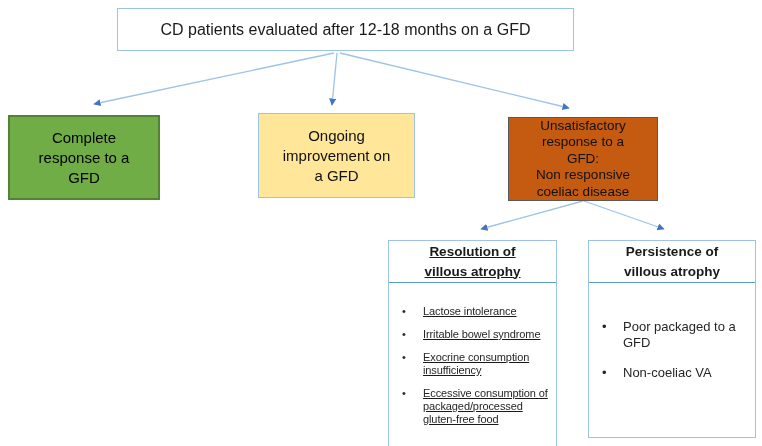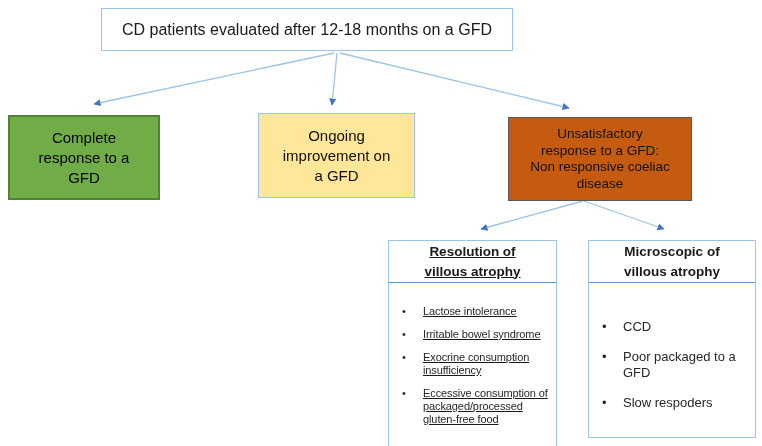--- a/index.html
+++ b/index.html
@@ -22,22 +22,22 @@
   .node {
     position: absolute;
     display: flex;
     align-items: center;
     justify-content: center;
     text-align: center;
   }
   .node .lbl { white-space: pre-line; }
 
   .root-box {
-    left: 101px; top: 8px;
-    width: 412px; height: 43px;
+    left: 117px; top: 8px;
+    width: 457px; height: 43px;
     background: #ffffff;
     border: 1px solid #9DC3E6;
     font-size: 16px;
   }
   .green-box {
     left: 8px; top: 115px;
     width: 152px; height: 85px;
     background: #70AD47;
     border: 2px solid #548235;
     font-size: 15px;
@@ -50,21 +50,21 @@
     width: 157px; height: 85px;
     background: #FFE699;
     border: 1px solid #9DC3E6;
     font-size: 15px;
     line-height: 20px;
     padding: 16px 22px;
     color: #111111;
   }
   .orange-box {
     left: 508px; top: 117px;
-    width: 184px; height: 84px;
+    width: 150px; height: 84px;
     background: #C55A11;
     border: 1px solid #595959;
     font-size: 13.5px;
     line-height: 16.5px;
     padding: 0 20px;
     color: #111111;
   }
 
   .panel {
     position: absolute;
@@ -157,22 +157,21 @@
 villous atrophy</div>
     <ul class="bullets bullets-small">
         <li>Lactose intolerance</li>
         <li>Irritable bowel syndrome</li>
         <li>Exocrine consumption insufficiency</li>
         <li>Eccessive consumption of packaged/processed gluten-free food</li>
       </ul>
   </div>
 
   <div class="panel panel-persistence">
-    <div class="panel-header">Microscopic of
+    <div class="panel-header">Persistence of
 villous atrophy</div>
     <ul class="bullets bullets-large">
-        <li>CCD</li>
         <li>Poor packaged to a GFD</li>
-        <li>Slow respoders</li>
+        <li>Non-coeliac VA</li>
       </ul>
   </div>
 
 </div>
 
 </body></html>

